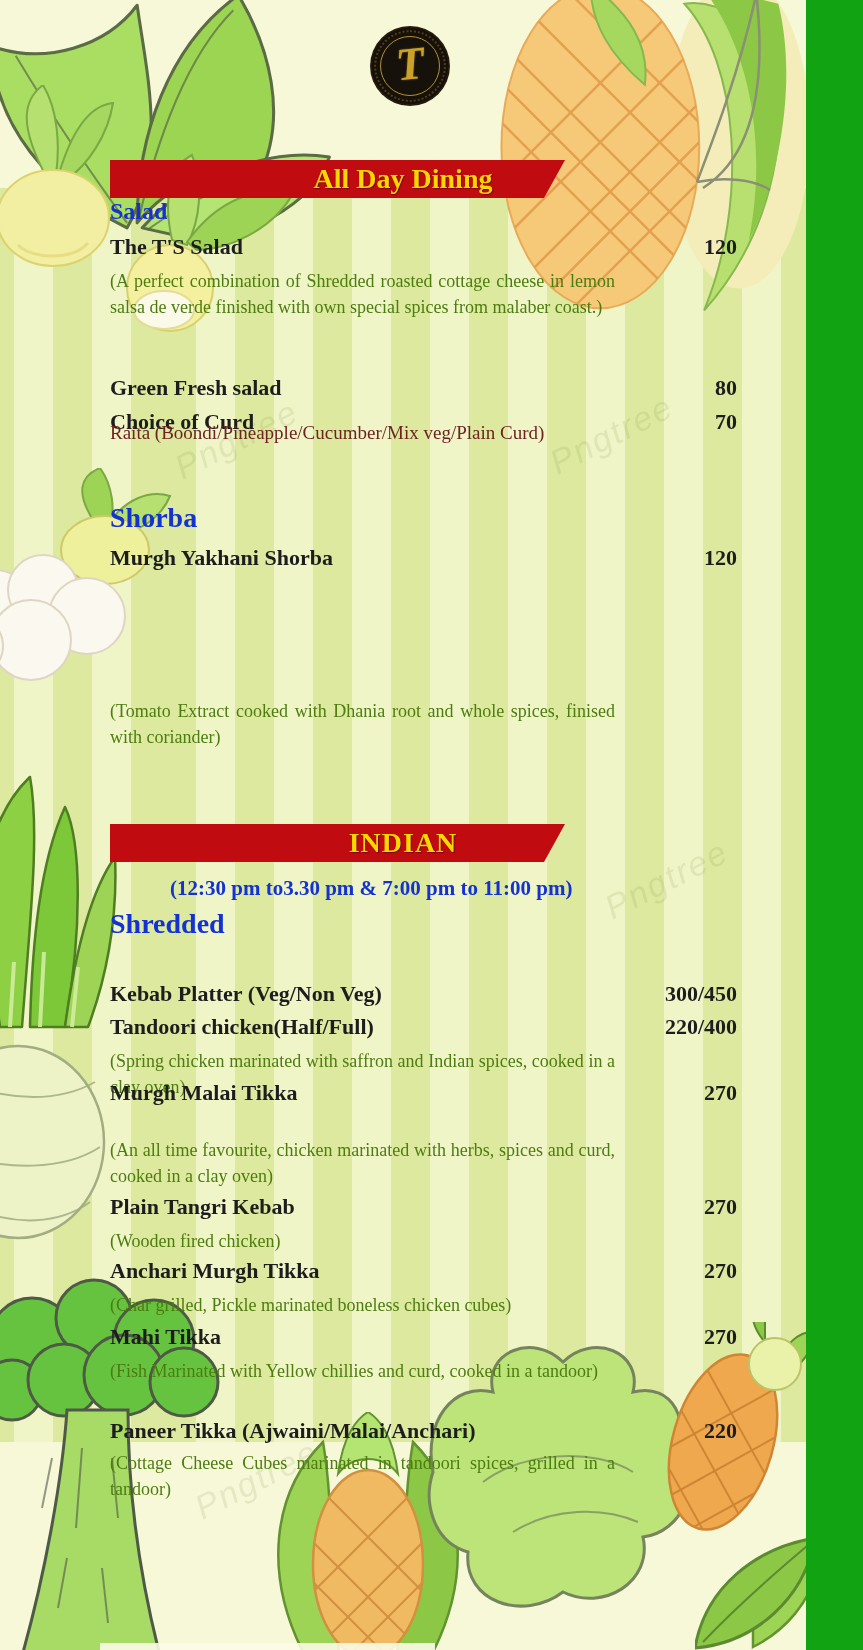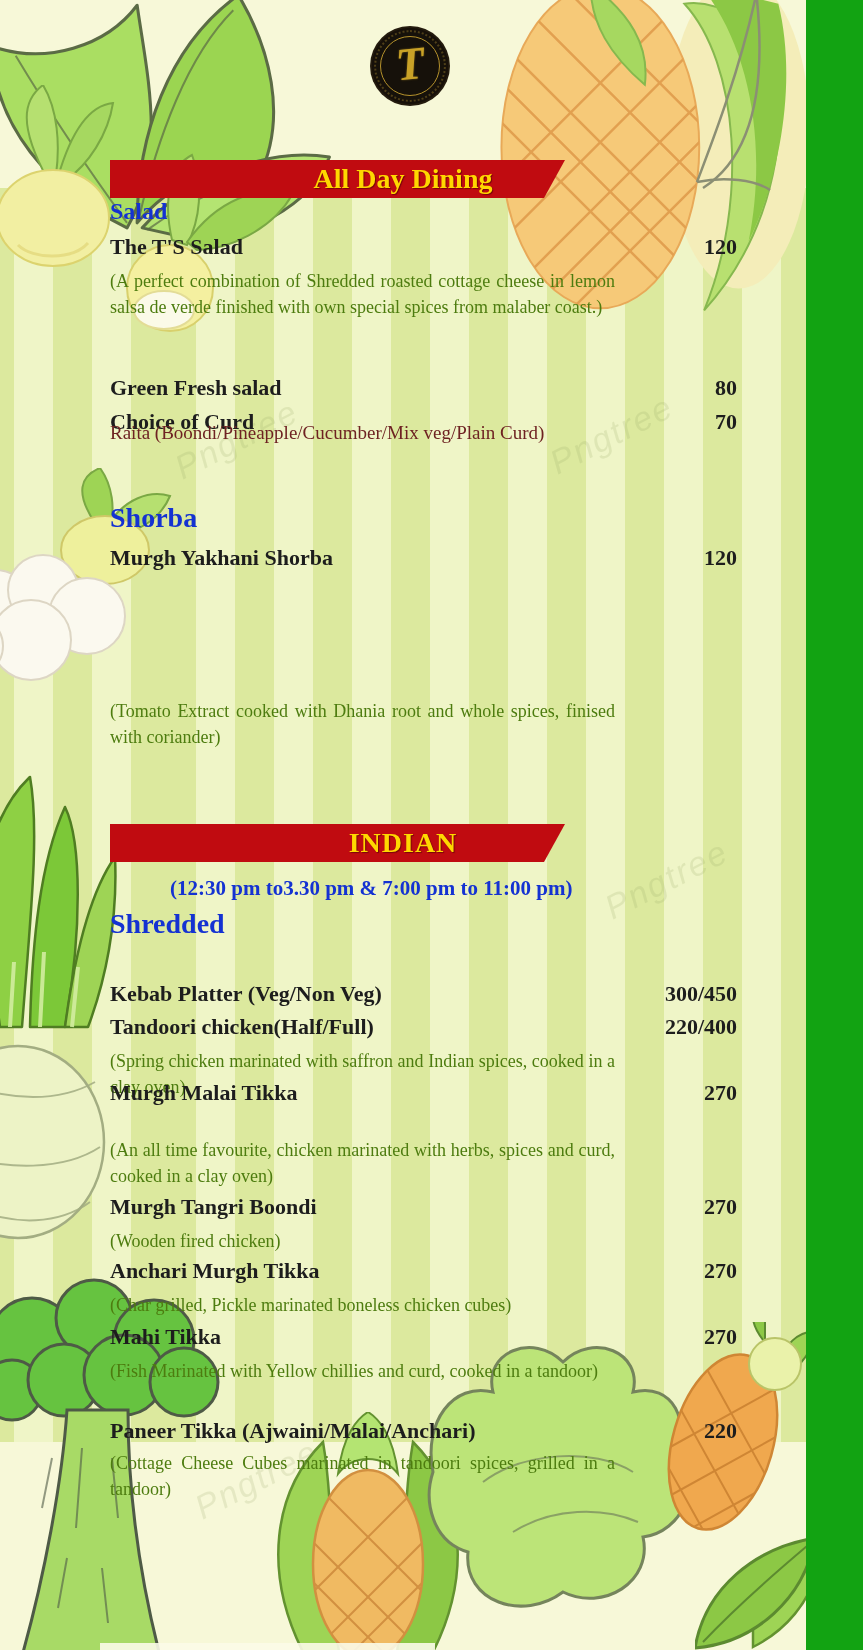--- a/index.html
+++ b/index.html
@@ -283,21 +283,21 @@
   </div>
   <div class="desc" style="top:1048px">(Spring chicken marinated with saffron and Indian spices, cooked in a clay oven)</div>
 
   <div class="row" style="top:1080px">
     <span>Murgh Malai Tikka</span>
     <span>270</span>
   </div>
   <div class="desc" style="top:1137px">(An all time favourite, chicken marinated with herbs, spices and curd, cooked in a clay oven)</div>
 
   <div class="row" style="top:1194px">
-    <span>Murgh Tangri Boondi</span>
+    <span>Plain Tangri Kebab</span>
     <span>270</span>
   </div>
   <div class="desc" style="top:1228px">(Wooden fired chicken)</div>
 
   <div class="row" style="top:1258px">
     <span>Anchari Murgh Tikka</span>
     <span>270</span>
   </div>
   <div class="desc" style="top:1292px">(Char grilled, Pickle marinated boneless chicken cubes)</div>
 

